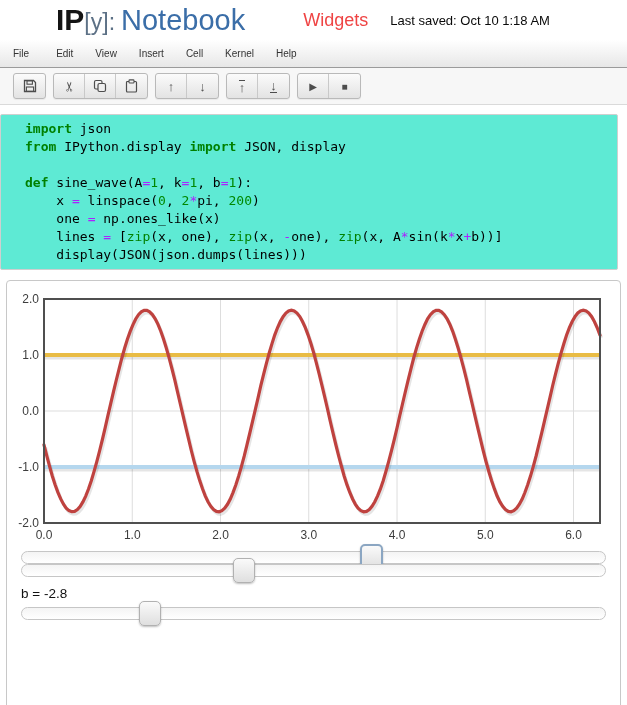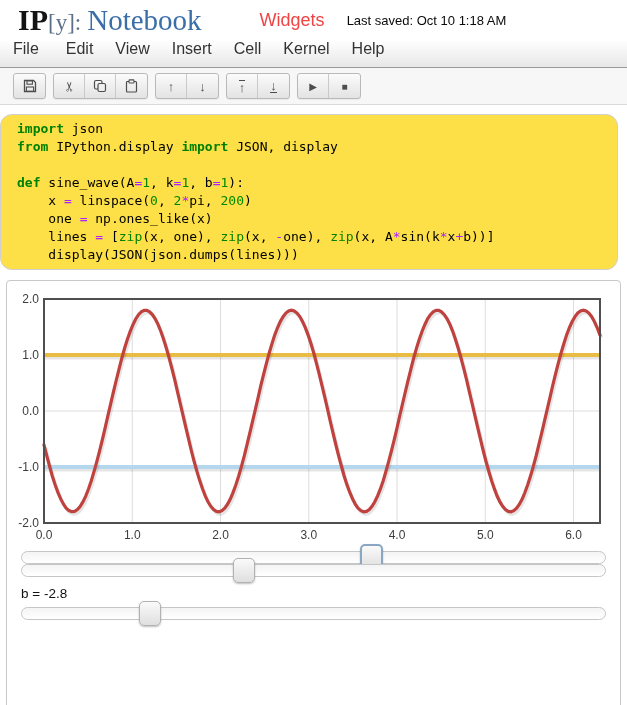--- a/index.html
+++ b/index.html
@@ -1,31 +1,31 @@
 <!DOCTYPE html>
 <html><head>
 <meta charset="utf-8">
 <style>
   * { box-sizing: border-box; margin: 0; padding: 0; }
   html,body { width:627px; height:705px; background:#fff; overflow:hidden;
               font-family:"Liberation Sans", sans-serif; }
 
   
   .header { height:40px; display:flex; align-items:center; padding-left:18px; }
-  .logo { font-family:Liberation Serif, serif; white-space:nowrap; }
+  .logo { font-family:Liberation Sans, sans-serif; white-space:nowrap;margin-left:38px; }
   .logo-ip { font-size:30px; font-weight:bold; color:#141414; }
   .logo-y  { font-size:23px; color:#5d7186; }
   .logo-notebook { font-size:29px; color:#3b6ea8; margin-left:6px; }
   .nb-title { margin-left:58px; font-size:18px; color:#ef4444; }
   .last-saved { margin-left:22px; font-size:13px; color:#0a0a0a; }
 
   
-  .menubar { height:28px; display:flex; align-items:flex-start;
+  .menubar { height:28px; display:flex; align-items:center;
              background:linear-gradient(#ffffff,#e7e7e7);
-             border-bottom:1px solid #9b9b9b; font-size:16px; color:#333; }
+             border-bottom:1px solid #9b9b9b; font-size:10px; color:#333; }
   .menu-item { display:flex; align-items:center; padding:0 11px; cursor:pointer; }
   .menu-item:first-child { padding:0 11px 0 13px; }
   .menu-divider { width:1px; background:#b3b3b3; margin:0 2px; }
 
   
   .toolbar { height:37px; background:#f7f7f7; border-bottom:1px solid #dadada;
              display:flex; align-items:center; padding-left:13px; gap:7px; }
   .btn-group { display:flex; border:1px solid #b9b9b9; border-radius:3px;
                overflow:hidden; background:linear-gradient(#fbfbfb,#e3e3e3);
                box-shadow:0 1px 1px rgba(0,0,0,0.06); }
@@ -39,22 +39,22 @@
   .barwrap-bot { border-bottom:1.5px solid currentColor; padding-bottom:1px; line-height:11px; }
   .celltype-select { margin-left:4px; height:25px; border:1px solid #a6a6a6; border-radius:2px;
             background:#fff; padding:0 9px; font-size:13px; color:#1a1a1a;
             display:flex; align-items:center; gap:10px; cursor:pointer; }
   .caret { font-size:9px; color:#222; }
 
   
   .cell-row { display:flex; padding-top:9px; }
   .prompt { width:88px; text-align:right; padding-right:10px; padding-top:7px;
             font-family:"DejaVu Sans Mono", monospace; font-size:13px; color:#000080; }
-  .input-box { flex:1; margin-right:9px; background:#fde047; border:1px solid #cfcfcf;
-               border-radius:12px; padding:5px 16px;
+  .input-box { flex:1; margin-right:9px; background:#5eead4; border:1px solid #cfcfcf;
+               border-radius:2px; padding:5px 24px;
                font-family:"DejaVu Sans Mono", monospace; font-size:13px; line-height:18px;
                color:#000; white-space:pre; }
   .kw { color:#008000; font-weight:bold; }
   .nm { color:#008800; }
   .op { color:#AA22FF; }
   .bi { color:#008000; }
 
   
   .widget-box { margin:10px 6px 0; height:431px; border:1px solid #c8c8c8;
                 border-radius:4px; padding:8px 7px; background:#fff; }

